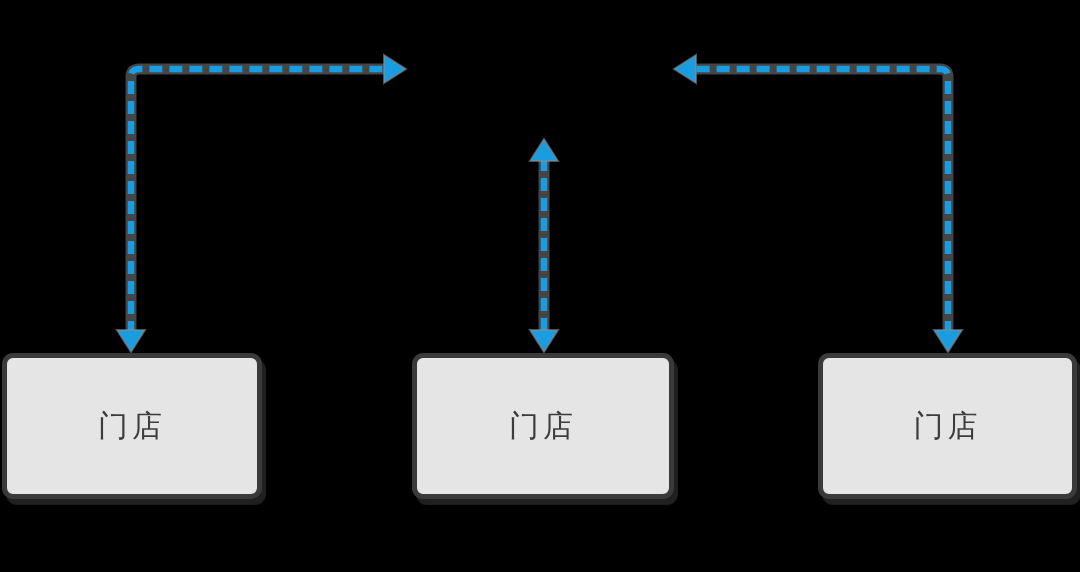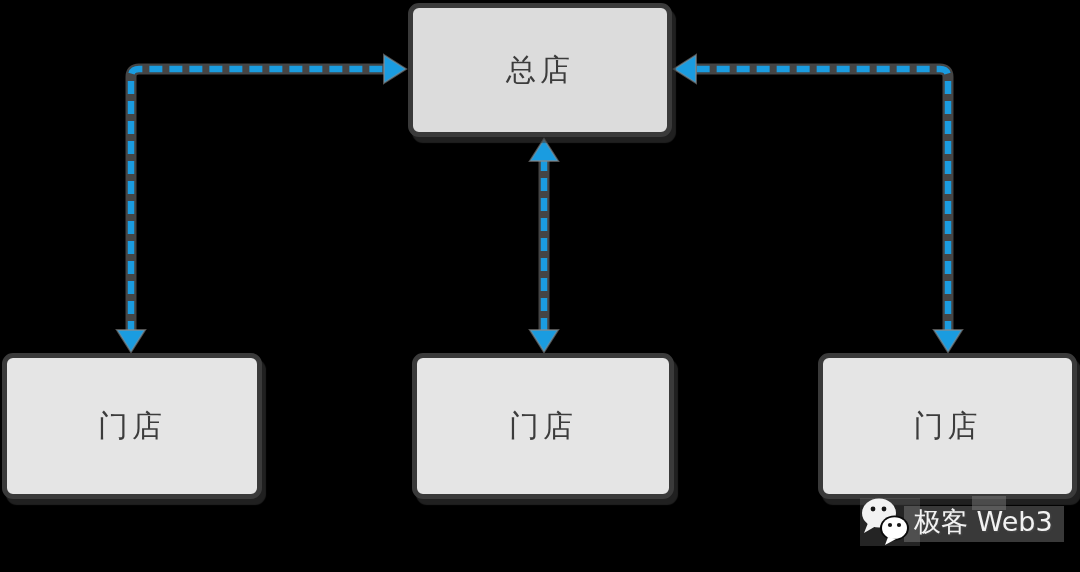--- a/index.html
+++ b/index.html
@@ -99,49 +99,27 @@
     </g>
 
     <g>
       <path d="M 948 334 L 948 77 Q 948 69 940 69 L 696 69" fill="none" stroke="#8a8a8a" stroke-width="11" stroke-opacity="0.5"></path>
       <path d="M 948 334 L 948 77 Q 948 69 940 69 L 696 69" fill="none" stroke="#1a9ce0" stroke-width="6.5" stroke-dasharray="13 7"></path>
       <polygon points="674,69 696,55 696,83" fill="#1a9ce0" stroke="#8a8a8a" stroke-width="2" stroke-opacity="0.6"></polygon>
       <polygon points="948,352 934,330 962,330" fill="#1a9ce0" stroke="#8a8a8a" stroke-width="2" stroke-opacity="0.6"></polygon>
     </g>
   </svg>
 
-  <div class="node node-head">
-    <span>总店</span>
-  </div>
 
   <div class="node node-branch node-branch-left">
     <span>门店</span>
   </div>
 
   <div class="node node-branch node-branch-mid">
     <span>门店</span>
   </div>
 
   <div class="node node-branch node-branch-right">
     <span>门店</span>
   </div>
 
-  <div class="watermark">
-    <div class="wm-block wm-block-2"></div>
-    <div class="wm-block wm-block-1"></div>
-    <div class="wm-block wm-block-3"></div>
-    <svg class="wm-icon" width="54" height="52" viewBox="0 0 54 52" xmlns="http://www.w3.org/2000/svg">
-
-      <ellipse cx="21" cy="17" rx="17" ry="14.5" fill="#f2f2f2"></ellipse>
-      <polygon points="10,27 6,37 18,30" fill="#f2f2f2"></polygon>
-      <circle cx="15" cy="13" r="2.4" fill="#161616"></circle>
-      <circle cx="26" cy="13" r="2.4" fill="#161616"></circle>
-
-      <ellipse cx="36.5" cy="32" rx="14.5" ry="12.5" fill="#0a0a0a"></ellipse>
-      <ellipse cx="36.5" cy="32" rx="12.5" ry="10.8" fill="#ffffff"></ellipse>
-      <polygon points="30,41 27,49 38,43" fill="#ffffff"></polygon>
-      <circle cx="32" cy="29" r="2.1" fill="#161616"></circle>
-      <circle cx="41" cy="29" r="2.1" fill="#161616"></circle>
-    </svg>
-    <span class="wm-text">极客 Web3</span>
-  </div>
 
 </div>
 
 </body></html>

